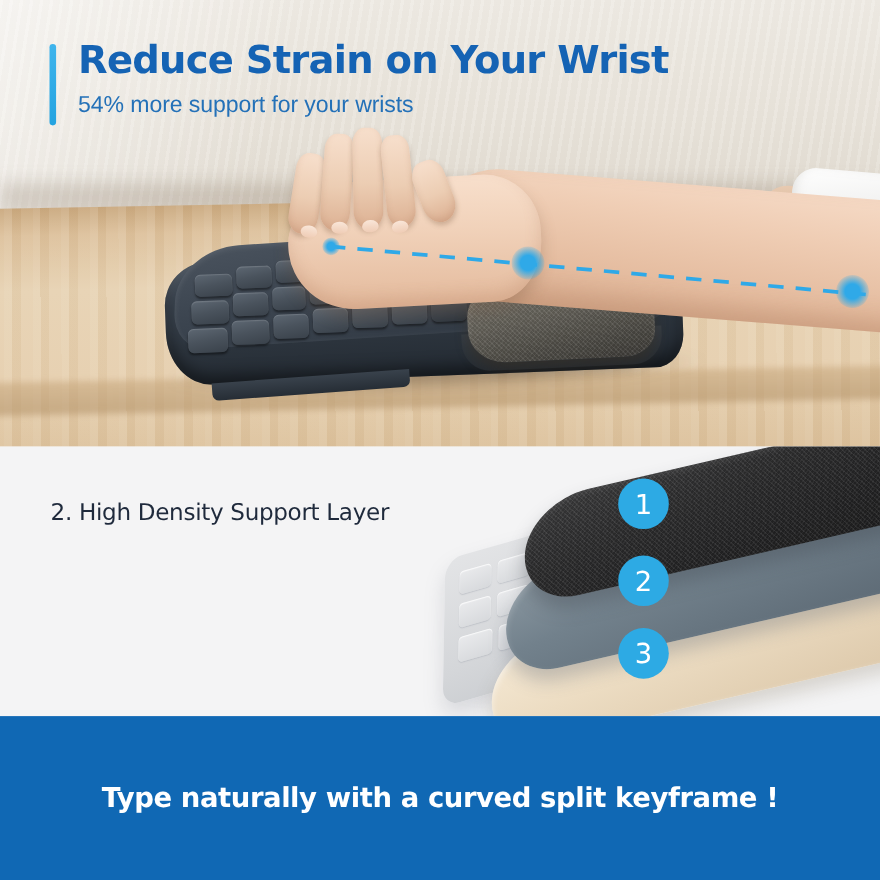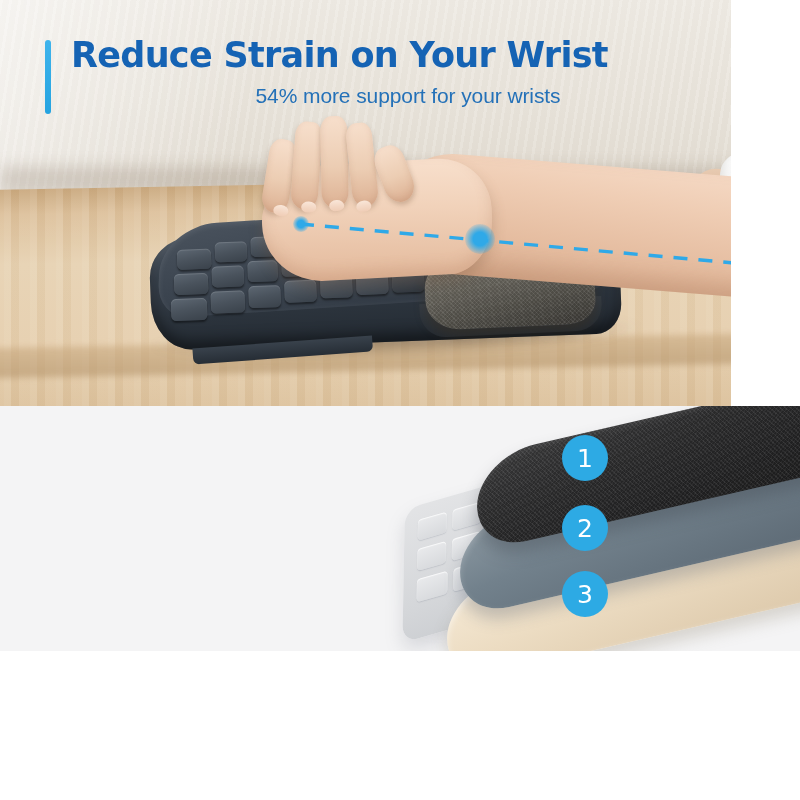--- a/index.html
+++ b/index.html
@@ -16,21 +16,21 @@
     width: 800px;
     height: 800px;
     overflow: hidden;
     background: #ffffff;
   }
 
   
   .hero {
     position: absolute;
     left: 0; top: 0;
-    width: 731px;
+    width: 800px;
     height: 406px;
     overflow: hidden;
     background: #e9e4dc;
   }
   
   .wall {
     position: absolute;
     left: 0; top: 0;
     width: 800px; height: 230px;
     background:
@@ -220,21 +220,20 @@
     white-space: nowrap;
   }
   .subtitle {
     margin: 9px 0 0 26px;
     font-family: "Liberation Sans", sans-serif;
     font-size: 21px;
     font-weight: 400;
     color: #2471b8;
     letter-spacing: -0.1px;
     white-space: nowrap;
-    text-align: center;
   }
 
   
   .layers-section {
     position: absolute;
     left: 0; top: 406px;
     width: 800px; height: 245px;
     background: #f4f4f5;
     overflow: hidden;
   }
@@ -423,20 +422,21 @@
 
     <div class="header-block">
       <div class="accent-bar"></div>
       <h1 class="title">Reduce Strain on Your Wrist</h1>
       <div class="subtitle">54% more support for your wrists</div>
     </div>
   </div>
 
   <div class="layers-section">
     <ul class="feature-list">
+      <li class="feature-item">2. High Density Support Layer</li>
     </ul>
 
     <div class="ghost-kb-shadow"></div>
     <div class="ghost-kb">
       <div class="ghost-key" style="left:14px;  top:14px; width:30px; height:20px;"></div>
       <div class="ghost-key" style="left:50px;  top:14px; width:30px; height:20px;"></div>
       <div class="ghost-key" style="left:86px;  top:14px; width:30px; height:20px;"></div>
       <div class="ghost-key" style="left:122px; top:14px; width:30px; height:20px;"></div>
       <div class="ghost-key" style="left:158px; top:14px; width:30px; height:20px;"></div>
       <div class="ghost-key" style="left:194px; top:14px; width:30px; height:20px;"></div>
@@ -459,14 +459,17 @@
 
     <div class="layer layer-3"></div>
     <div class="layer layer-2"></div>
     <div class="layer layer-1"></div>
   </div>
 
   <div class="badge badge-1">1</div>
   <div class="badge badge-2">2</div>
   <div class="badge badge-3">3</div>
 
+  <div class="bottom-banner">
+    <div class="banner-text">Type naturally with a curved split keyframe !</div>
+  </div>
 
 </div>
 
 </body></html>

